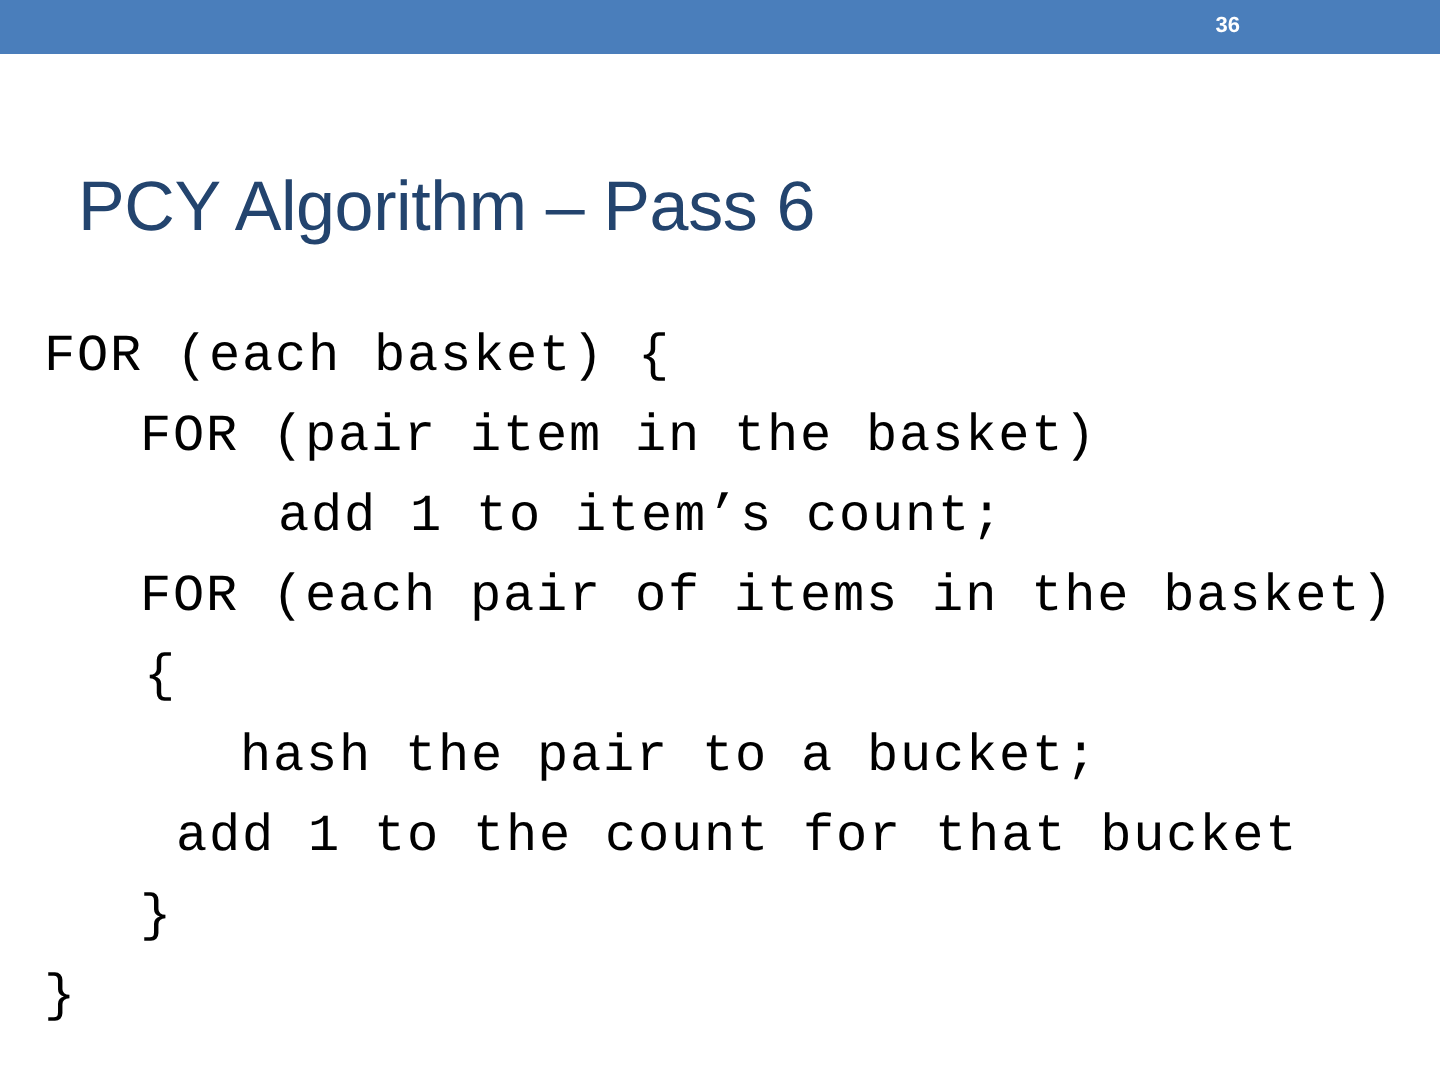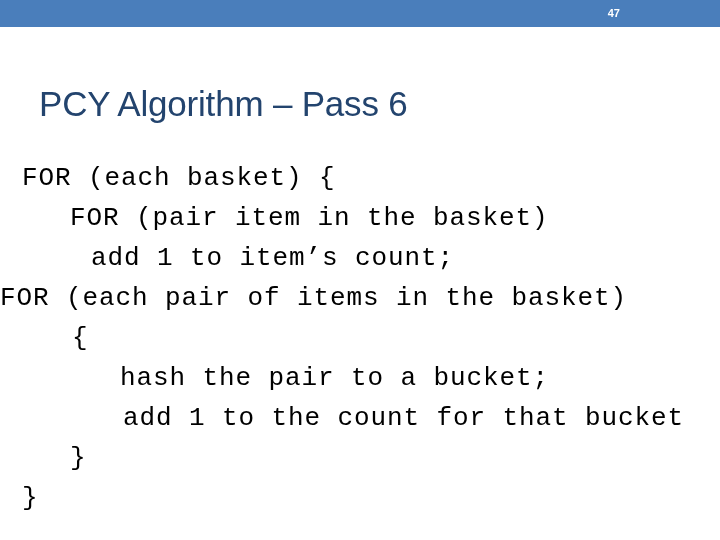--- a/index.html
+++ b/index.html
@@ -77,29 +77,29 @@
     letter-spacing: 0.9px;
   }
 </style>
 </head>
 <body>
 
 <div id="slide" style="background: rgb(255, 255, 255);">
 
   <div id="header-bar" style="background: rgb(74, 126, 187);"></div>
 
-  <div id="slide-number">47</div>
+  <div id="slide-number">36</div>
 
   <h1 id="slide-title" style="color: rgb(35, 68, 110);">PCY Algorithm – Pass 6</h1>
 
   <div id="code-block">
       <div class="code-line" style="padding-left: 22px; color: rgb(0, 0, 0);">FOR (each basket) {</div>
       <div class="code-line" style="padding-left: 70px; color: rgb(0, 0, 0);">FOR (pair item in the basket)</div>
-      <div class="code-line" style="padding-left: 91px; color: rgb(0, 0, 0);">add 1 to item’s count;</div>
-      <div class="code-line" style="color: rgb(0, 0, 0);">FOR (each pair of items in the basket)</div>
+      <div class="code-line" style="padding-left: 91px; color: rgb(0, 0, 0); margin-left: 48px;">add 1 to item’s count;</div>
+      <div class="code-line" style="padding-left: 70px; color: rgb(0, 0, 0);">FOR (each pair of items in the basket)</div>
       <div class="code-line" style="padding-left: 72px; color: rgb(0, 0, 0);">{</div>
       <div class="code-line" style="padding-left: 120px; color: rgb(0, 0, 0);">hash the pair to a bucket;</div>
-      <div class="code-line" style="padding-left: 88px; color: rgb(0, 0, 0); margin-left: 35px;">add 1 to the count for that bucket</div>
+      <div class="code-line" style="padding-left: 88px; color: rgb(0, 0, 0);">add 1 to the count for that bucket</div>
       <div class="code-line" style="padding-left: 70px; color: rgb(0, 0, 0);">}</div>
       <div class="code-line" style="padding-left: 22px; color: rgb(0, 0, 0);">}</div>
     </div>
 
 </div>
 
 </body></html>

